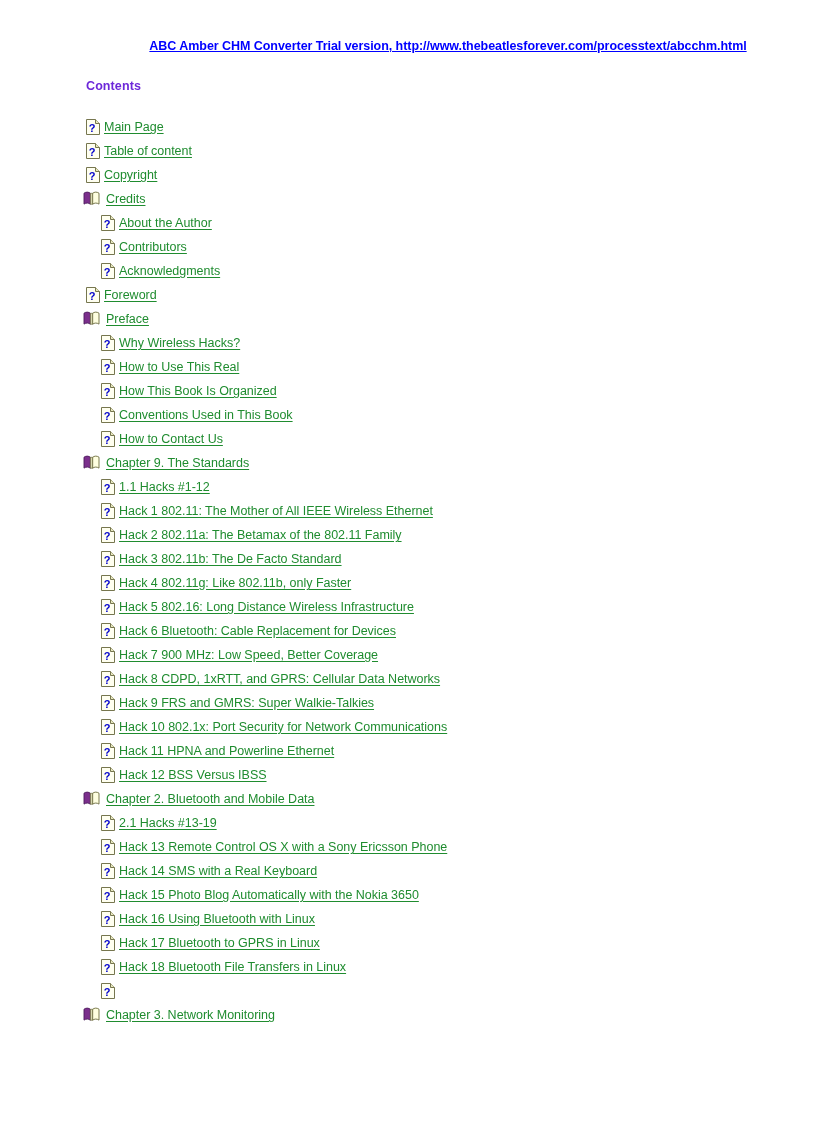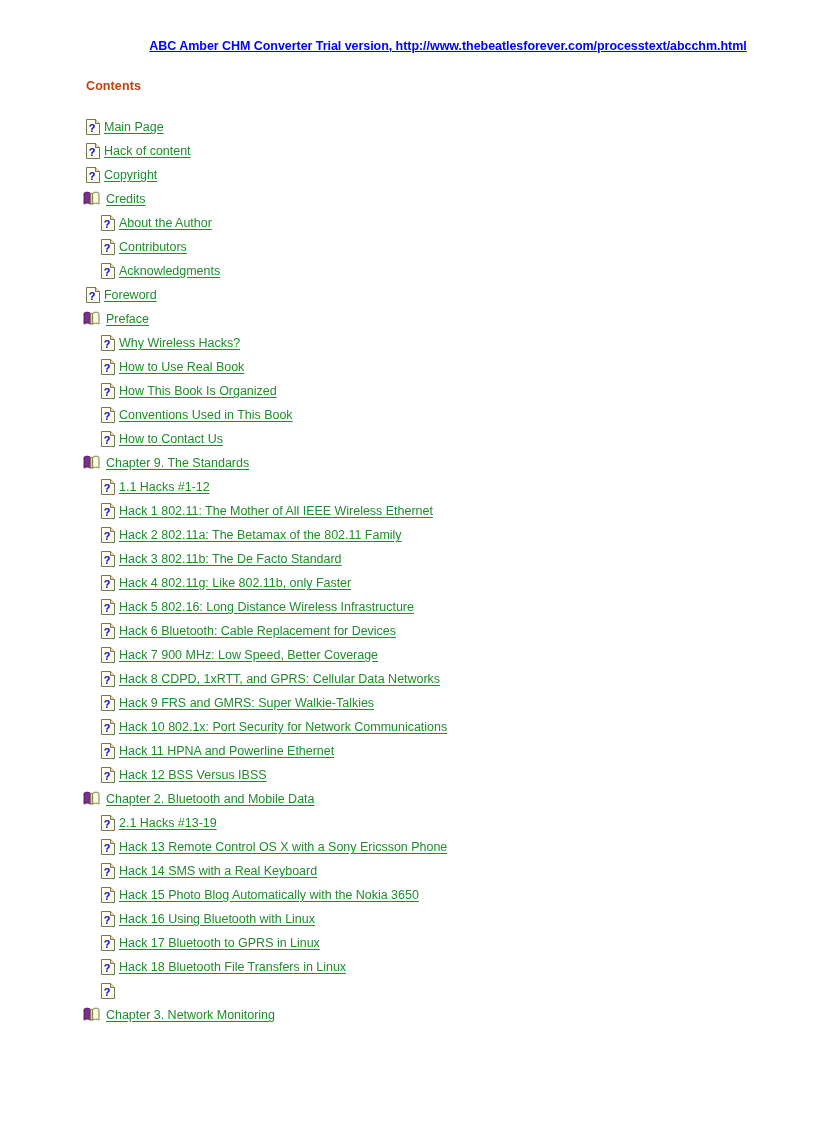--- a/index.html
+++ b/index.html
@@ -32,21 +32,21 @@
     text-decoration: underline;
     letter-spacing: -0.05px;
     white-space: nowrap;
   }
 
   
   #contents-heading {
     position: absolute;
     left: 86px;
     top: 79px;
-    color: #c2410c;
+    color: #6d28d9;
     font-weight: bold;
     font-size: 12.5px;
     letter-spacing: 0.1px;
   }
 
   
   #toc {
     position: absolute;
     left: 0;
     top: 116px;
@@ -108,21 +108,21 @@
       <span class="toc-label">Main Page</span>
     </div>
     <div class="toc-item lvl1">
       <span class="icon-wrap">
         <svg width="15" height="16" viewBox="0 0 15 16">
           <path d="M0.5 0.5 H9.5 L13.5 4.5 V15.5 H0.5 Z" fill="#fffff0" stroke="#76764f" stroke-width="1"></path>
           <path d="M9.5 0.5 L9.5 4.5 L13.5 4.5" fill="#e8e8c0" stroke="#76764f" stroke-width="1"></path>
           <text x="6.2" y="12.6" font-family="Liberation Sans, sans-serif" font-size="11" font-weight="bold" fill="#0000cc" text-anchor="middle">?</text>
         </svg>
       </span>
-      <span class="toc-label">Hack of content</span>
+      <span class="toc-label">Table of content</span>
     </div>
     <div class="toc-item lvl1">
       <span class="icon-wrap">
         <svg width="15" height="16" viewBox="0 0 15 16">
           <path d="M0.5 0.5 H9.5 L13.5 4.5 V15.5 H0.5 Z" fill="#fffff0" stroke="#76764f" stroke-width="1"></path>
           <path d="M9.5 0.5 L9.5 4.5 L13.5 4.5" fill="#e8e8c0" stroke="#76764f" stroke-width="1"></path>
           <text x="6.2" y="12.6" font-family="Liberation Sans, sans-serif" font-size="11" font-weight="bold" fill="#0000cc" text-anchor="middle">?</text>
         </svg>
       </span>
       <span class="toc-label">Copyright</span>
@@ -198,21 +198,21 @@
       <span class="toc-label">Why Wireless Hacks?</span>
     </div>
     <div class="toc-item lvl2">
       <span class="icon-wrap">
         <svg width="15" height="16" viewBox="0 0 15 16">
           <path d="M0.5 0.5 H9.5 L13.5 4.5 V15.5 H0.5 Z" fill="#fffff0" stroke="#76764f" stroke-width="1"></path>
           <path d="M9.5 0.5 L9.5 4.5 L13.5 4.5" fill="#e8e8c0" stroke="#76764f" stroke-width="1"></path>
           <text x="6.2" y="12.6" font-family="Liberation Sans, sans-serif" font-size="11" font-weight="bold" fill="#0000cc" text-anchor="middle">?</text>
         </svg>
       </span>
-      <span class="toc-label">How to Use Real Book</span>
+      <span class="toc-label">How to Use This Real</span>
     </div>
     <div class="toc-item lvl2">
       <span class="icon-wrap">
         <svg width="15" height="16" viewBox="0 0 15 16">
           <path d="M0.5 0.5 H9.5 L13.5 4.5 V15.5 H0.5 Z" fill="#fffff0" stroke="#76764f" stroke-width="1"></path>
           <path d="M9.5 0.5 L9.5 4.5 L13.5 4.5" fill="#e8e8c0" stroke="#76764f" stroke-width="1"></path>
           <text x="6.2" y="12.6" font-family="Liberation Sans, sans-serif" font-size="11" font-weight="bold" fill="#0000cc" text-anchor="middle">?</text>
         </svg>
       </span>
       <span class="toc-label">How This Book Is Organized</span>

